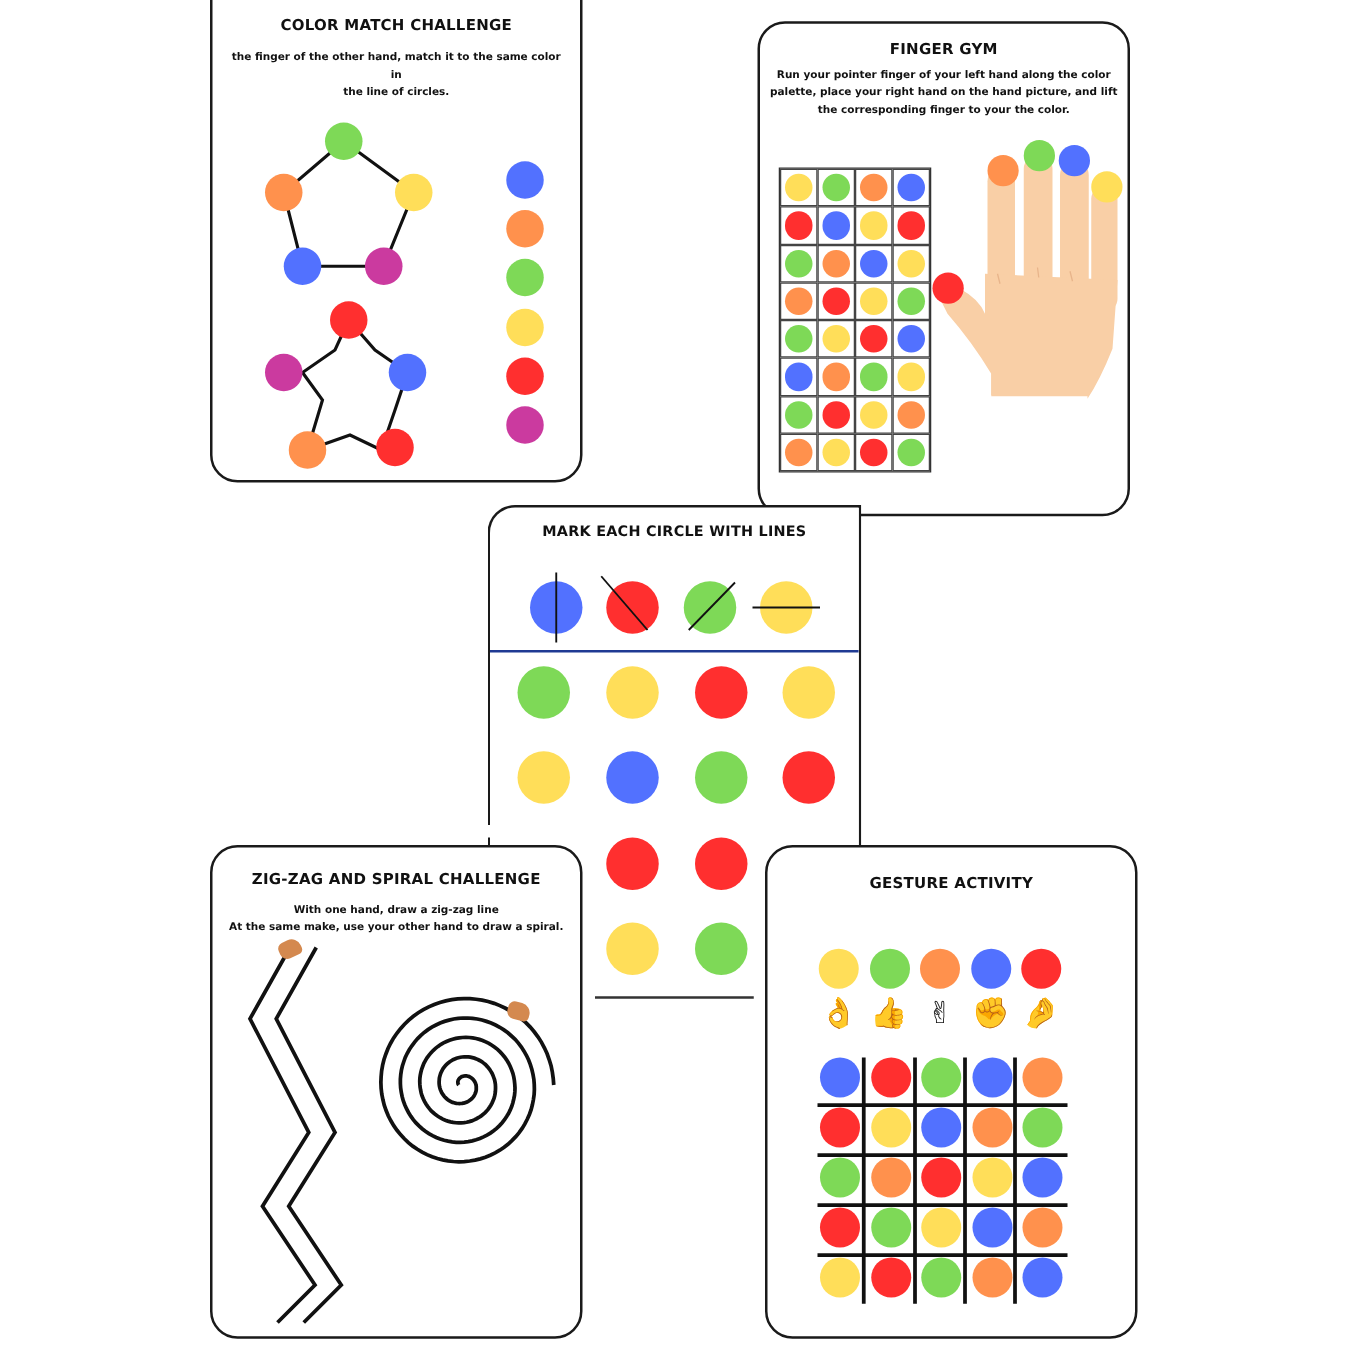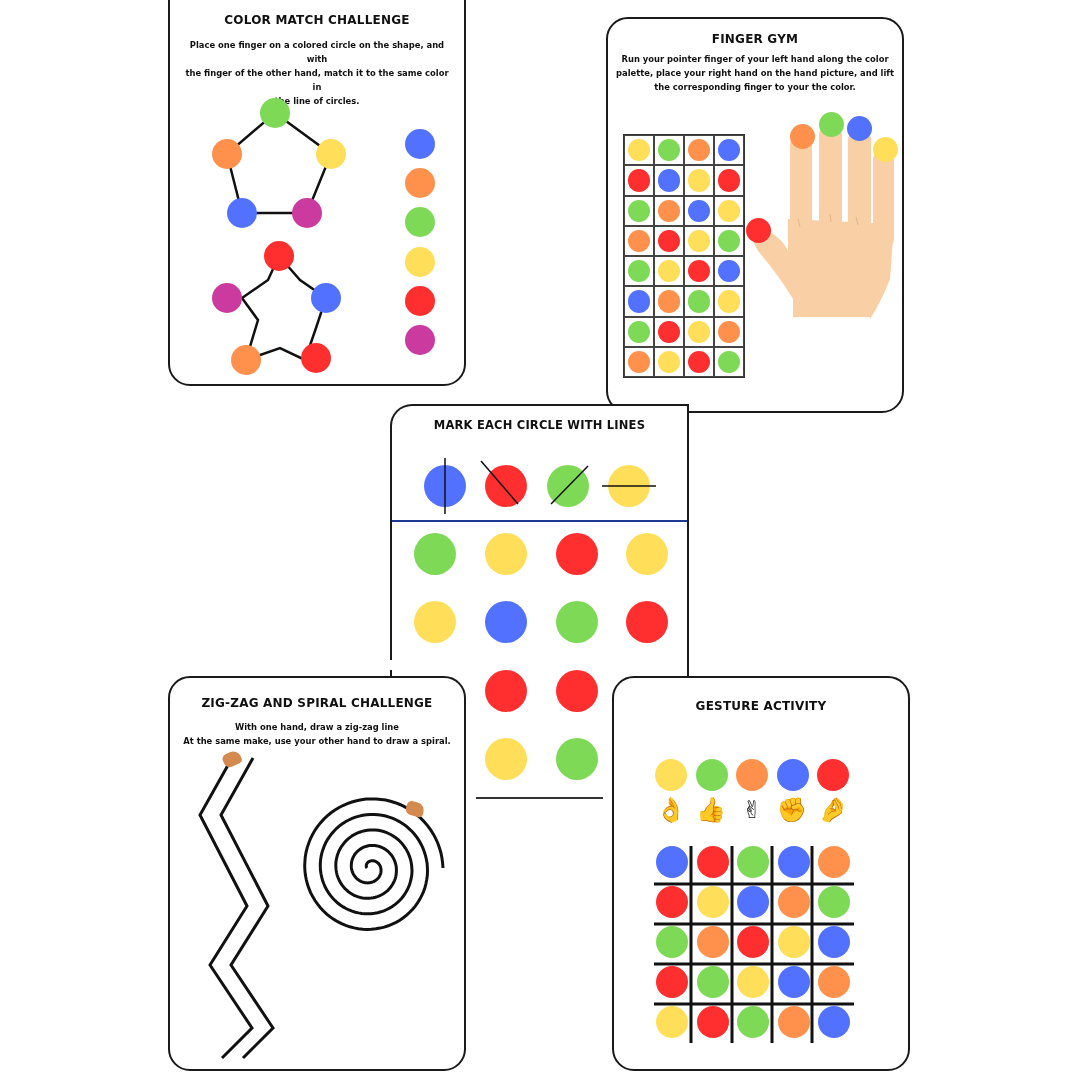--- a/index.html
+++ b/index.html
@@ -26,21 +26,20 @@
   .fg-cell { border: 1px solid #444; position: relative; }
   .fg-cell .in { position: absolute; left: 3px; top: 3px; right: 3px; bottom: 3px; border-radius: 50%; }
   .gesture { position: absolute; width: 34px; text-align: center; font-size: 24px; line-height: 30px; }
 </style>
 </head>
 <body>
 
 <div class="card" id="c1">
   <div class="title" style="top:33px;">COLOR MATCH CHALLENGE</div>
   <div class="desc" style="left:10px; right:10px; top:58px;">
-    <div>Place one finger on a colored circle on the shape, and with</div>
     <div>the finger of the other hand, match it to the same color in</div>
     <div>the line of circles.</div>
   </div>
   <svg width="298" height="408">
     <polygon points="105,133 161,174 137,233 72,233 57,174" fill="none" stroke="#111" stroke-width="2.5"></polygon>
     <polyline points="109,276 98,300 72,318 88,340 76,380 110,368 135,380 146,348 156,318 130,300 109,276" fill="none" stroke="#111" stroke-width="2.5"></polyline>
   </svg>
   <div id="c1-shapes">
       <div class="dot" style="left: 90px; top: 118px; width: 30px; height: 30px; background: rgb(126, 217, 87);"></div>
       <div class="dot" style="left: 146px; top: 159px; width: 30px; height: 30px; background: rgb(255, 222, 89);"></div>

